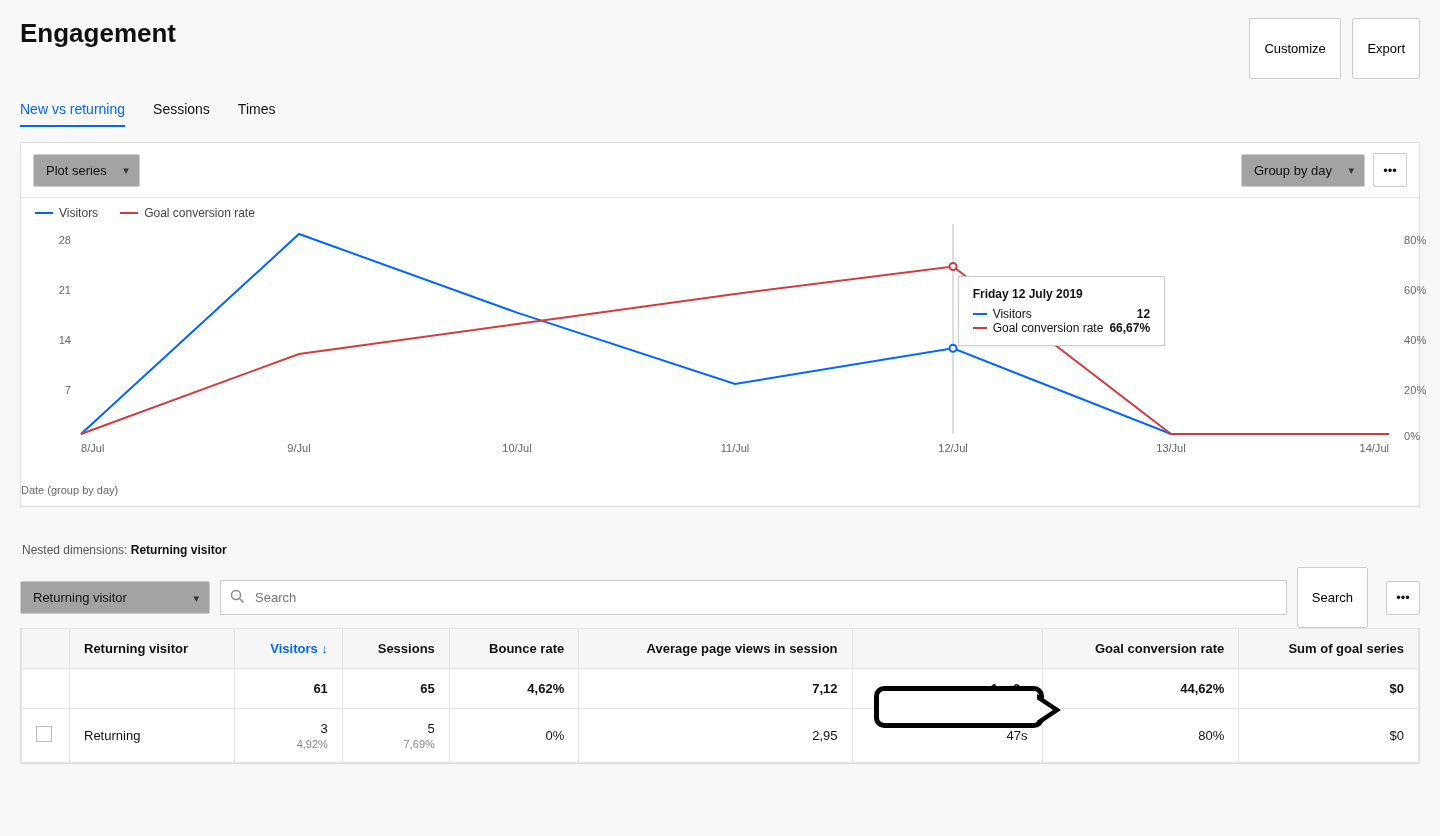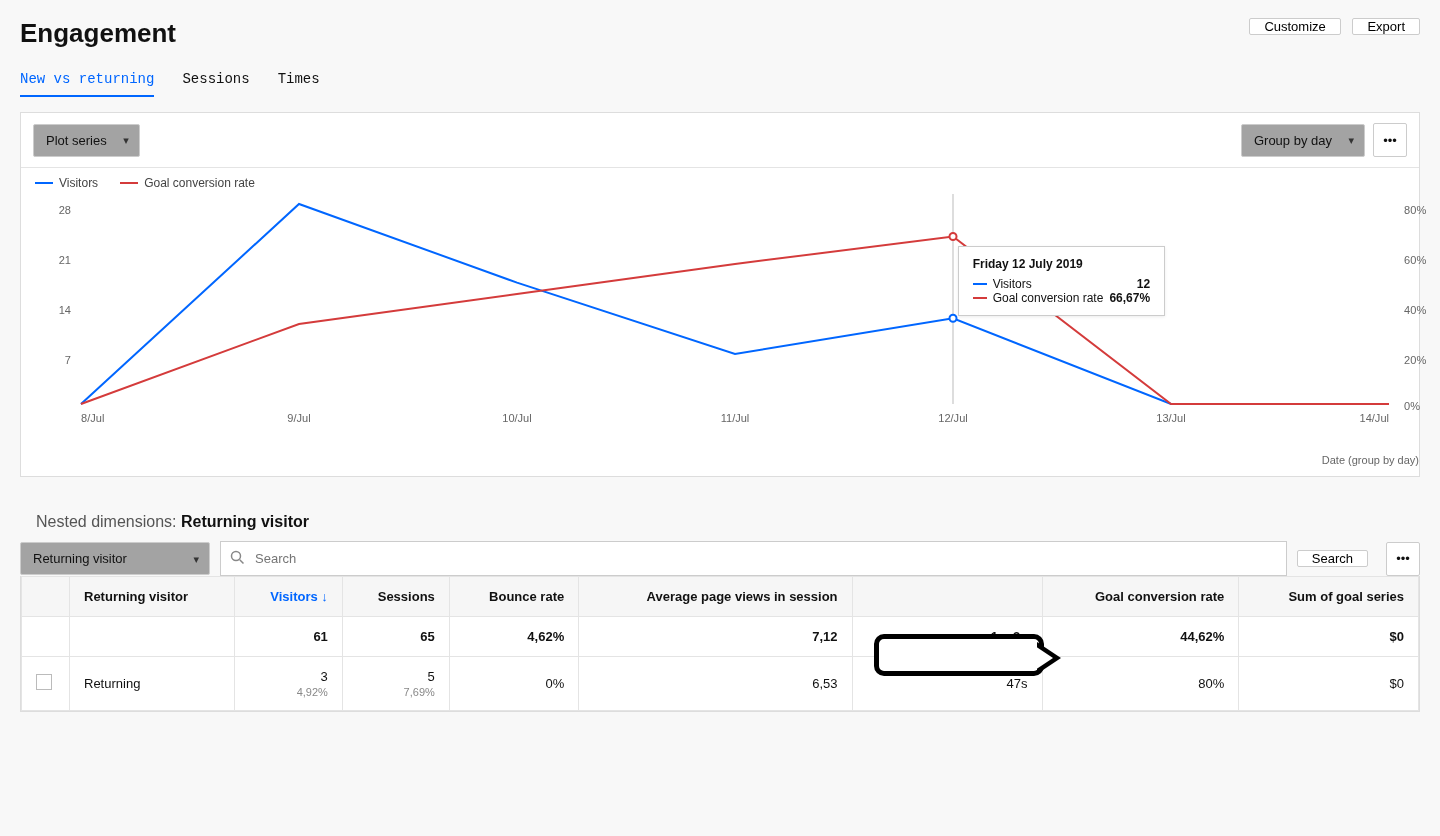--- a/index.html
+++ b/index.html
@@ -1,59 +1,59 @@
 <!DOCTYPE html>
 <html><head>
 <meta charset="utf-8">
 <style>
 * { box-sizing: border-box; margin: 0; padding: 0; }
 body { font-family: -apple-system, BlinkMacSystemFont, "Segoe UI", Helvetica, Arial, sans-serif; background: #f8f8f8; color: #111; font-size: 13px; }
 .page { padding: 18px 20px; }
 .header-row { display: flex; justify-content: space-between; align-items: flex-start; margin-bottom: 22px; }
 h1 { font-size: 26px; font-weight: 700; }
-.btn { background: #fff; border: 1px solid #ccc; padding: 0 14px; font-size: 13px; cursor: pointer; border-radius: 2px; }
+.btn { background: #fff; border: 1px solid #ccc; padding: 22px 14px; font-size: 13px; cursor: pointer; border-radius: 2px; }
 .btn + .btn { margin-left: 8px; }
 .tabs { display: flex; gap: 28px; border-bottom: 1px solid transparent; margin-bottom: 14px; }
-.tab { padding-bottom: 8px; font-size: 14px; cursor: pointer; color: #111; font-family: Liberation Mono, monospace; }
+.tab { padding-bottom: 8px; font-size: 14px; cursor: pointer; color: #111; }
 .tab.active { color: #0066ff; border-bottom: 2px solid #0066ff; font-weight: 500; }
 .card { background: #fff; border: 1px solid #ddd; }
 .card-head { display: flex; justify-content: space-between; align-items: center; padding: 10px 12px; border-bottom: 1px solid #e4e4e4; }
 .select { background: #a3a3a3; border: 1px solid #ccc; padding: 8px 32px 8px 12px; font-size: 13px; cursor: pointer; position: relative; border-radius: 2px; }
 .select::after { content: "▾"; position: absolute; right: 10px; top: 50%; transform: translateY(-50%); font-size: 11px; color: #333; }
 .more-btn { width: 34px; height: 34px; border: 1px solid #ccc; background: #fff; display: inline-flex; align-items: center; justify-content: center; cursor: pointer; margin-left: 8px; border-radius: 2px; }
 .legend { display: flex; gap: 22px; padding: 8px 14px 4px; font-size: 12px; color: #444; }
 .leg { display: flex; align-items: center; gap: 6px; }
 .leg-swatch { width: 18px; height: 2px; display: inline-block; }
 .chart-area { position: relative; height: 260px; padding: 0 30px 40px 60px; }
 svg.chart-svg { width: 100%; height: 100%; overflow: visible; }
 .axis-text { font-size: 11px; fill: #666; }
 .tooltip-box { position: absolute; background: #fff; border: 1px solid #ccc; padding: 10px 14px; font-size: 12px; min-width: 200px; box-shadow: 0 1px 3px rgba(0,0,0,.08); }
 .tooltip-box .tt-title { font-weight: 600; margin-bottom: 6px; }
 .tooltip-box .tt-row { display: flex; align-items: center; gap: 6px; justify-content: space-between; }
 .tt-left { display: flex; align-items: center; gap: 6px; }
-.nested-label { font-size: 16px; color: #555; margin: 36px 0 10px 16px; }
+.nested-label { font-size: 12px; color: #555; margin: 36px 0 10px 2px; }
 .nested-label b { color: #111; font-weight: 600; }
 .search-row { display: flex; gap: 10px; align-items: center; margin-bottom: 0; }
 .search-wrap { flex: 1; position: relative; }
 .search-wrap input { width: 100%; border: 1px solid #ccc; padding: 9px 10px 9px 34px; font-size: 13px; background: #fff; }
 .search-wrap .mag { position: absolute; left: 10px; top: 50%; transform: translateY(-50%); color: #888; }
 .table-card { background: #fff; border: 1px solid #ddd; border-top: none; }
 .goals-bar { display: flex; justify-content: flex-end; padding: 10px 12px; background: #f4f4f4; border-top: 1px solid #ddd; }
 .goals-bar .select { min-width: 360px; }
 table { width: 100%; border-collapse: collapse; }
 th, td { border: 1px solid #e4e4e4; padding: 12px 14px; text-align: left; font-size: 13px; }
 thead tr { background: #f6f6f6; }
 th.sort-active { color: #0066ff; }
 td.num, th.num { text-align: right; }
 .sub { color: #888; font-size: 11px; display: block; margin-top: 2px; }
 .checkbox { width: 16px; height: 16px; border: 1px solid #bbb; display: inline-block; }
 .annotation-shape { position: absolute; width: 170px; height: 42px; border: 5px solid #000; border-radius: 10px; background: #fff; }
 .annotation-shape::after { content: ""; position: absolute; right: -22px; top: 3px; width: 0; height: 0; border-top: 16px solid transparent; border-bottom: 16px solid transparent; border-left: 24px solid #000; }
 .annotation-shape::before { content: ""; position: absolute; right: -14px; top: 7px; width: 0; height: 0; border-top: 12px solid transparent; border-bottom: 12px solid transparent; border-left: 18px solid #fff; z-index: 1; }
-.chart-xlabel { text-align: right; font-size: 11px; color: #666; padding-bottom: 10px; }
+.chart-xlabel { text-align: left; font-size: 11px; color: #666; padding-bottom: 10px; }
 </style>
 </head>
 <body>
 
 <div class="page">
   <div class="header-row">
     <h1>Engagement</h1>
     <div>
       <button class="btn">Customize</button>
       <button class="btn">Export</button>
@@ -190,21 +190,21 @@
           <td class="num"><b>1m 3s</b></td>
           <td class="num"><b>44,62%</b></td>
           <td class="num"><b>$0</b></td>
         </tr>
         <tr>
           <td><span class="checkbox"></span></td>
           <td>Returning</td>
           <td class="num"><span>3</span><span class="sub">4,92%</span></td>
           <td class="num"><span>5</span><span class="sub">7,69%</span></td>
           <td class="num">0%</td>
-          <td class="num">6,53</td>
+          <td class="num">2,95</td>
           <td class="num">47s</td>
           <td class="num">80%</td>
           <td class="num">$0</td>
         </tr>
       </tbody>
     </table>
     <div class="annotation-shape" style="left:853px; top:58px;"></div>
   </div>
 </div>
 

